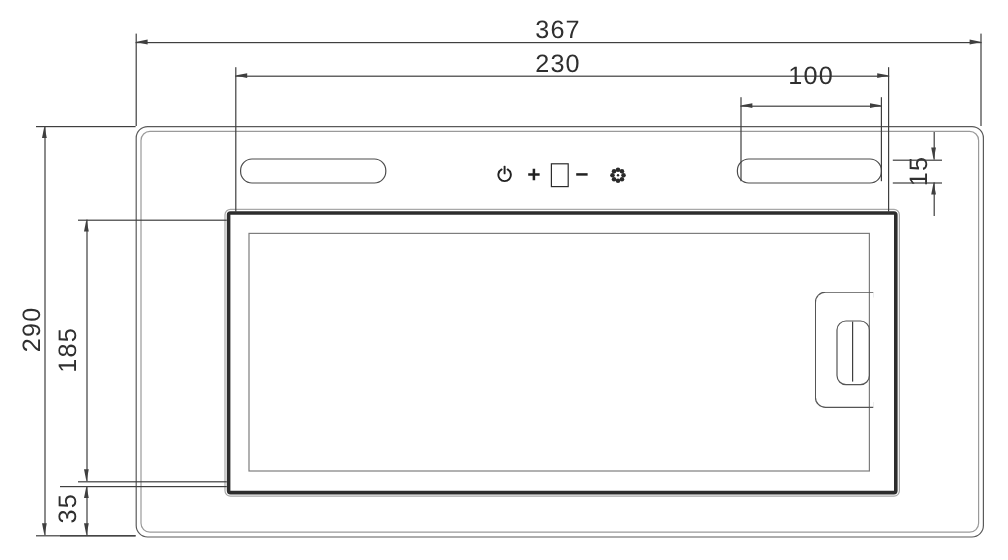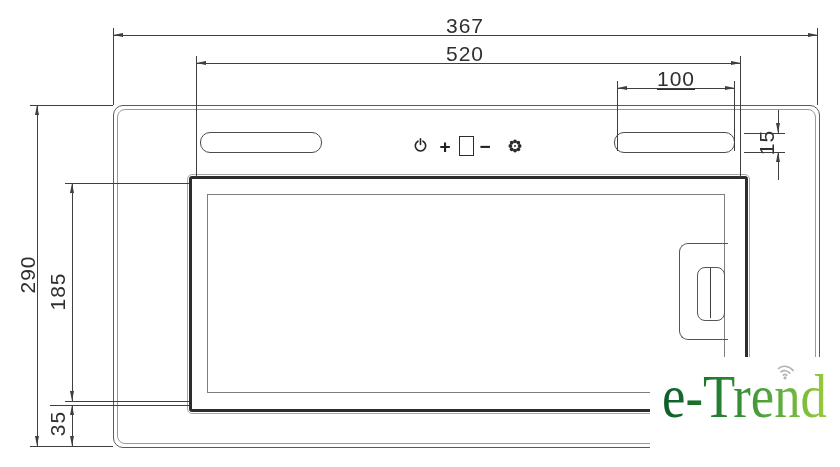--- a/index.html
+++ b/index.html
@@ -86,28 +86,28 @@
     <circle cx="7" cy="7" r="1" fill="#2a2a2a"></circle>
   </svg>
 
   <div class="dimtxt" style="left:435px;top:15px;width:60px;">367</div>
   <div class="hline" style="left:113px;top:35px;width:705px;"></div>
   <div class="ar l" style="left:113px;top:33px;"></div>
   <div class="ar r" style="left:808px;top:33px;"></div>
   <div class="vline" style="left:113px;top:28px;height:77px;"></div>
   <div class="vline" style="left:817px;top:28px;height:77px;"></div>
 
-  <div class="dimtxt" style="left:435px;top:43px;width:60px;">520</div>
+  <div class="dimtxt" style="left:435px;top:43px;width:60px;">230</div>
   <div class="hline" style="left:196px;top:63px;width:545px;"></div>
   <div class="ar l" style="left:196px;top:61px;"></div>
   <div class="ar r" style="left:731px;top:61px;"></div>
   <div class="vline" style="left:196px;top:56px;height:121px;"></div>
   <div class="vline" style="left:740px;top:56px;height:121px;"></div>
 
-  <div class="dimtxt" style="left:646px;top:68px;width:60px;text-decoration:underline;">100</div>
+  <div class="dimtxt" style="left:646px;top:53px;width:60px;">100</div>
   <div class="hline" style="left:617px;top:88px;width:118px;"></div>
   <div class="ar l" style="left:617px;top:86px;"></div>
   <div class="ar r" style="left:725px;top:86px;"></div>
   <div class="vline" style="left:617px;top:81px;height:70px;"></div>
   <div class="vline" style="left:734px;top:81px;height:70px;"></div>
 
   <div class="dimtxt rot" style="left:736px;top:132px;width:60px;">15</div>
   <div class="hline" style="left:744px;top:133px;width:41px;"></div>
   <div class="hline" style="left:744px;top:152px;width:41px;"></div>
   <div class="vline" style="left:778px;top:110px;height:23px;"></div>
@@ -129,25 +129,14 @@
   <div class="hline" style="left:65px;top:183px;width:124px;"></div>
   <div class="hline" style="left:65px;top:401px;width:124px;"></div>
 
   <div class="dimtxt rot" style="left:27px;top:413px;width:60px;">35</div>
   <div class="vline" style="left:72px;top:405px;height:41px;"></div>
   <div class="ar u" style="left:69.5px;top:405px;"></div>
   <div class="ar d" style="left:69.5px;top:436px;"></div>
   <div class="hline" style="left:50px;top:405px;width:139px;"></div>
   <div class="hline" style="left:50px;top:446px;width:63px;"></div>
 
-  <div class="logo-box">
-    <div class="logo-text">e-Trend</div>
-    <svg class="wifi" width="30" height="24" viewBox="0 0 30 24">
-      <g fill="none" stroke="#b3b3b3" stroke-width="1.6" stroke-linecap="round" transform="rotate(8 15 18)">
-        <path d="M7.5 12.5 A10.5 10.5 0 0 1 22.5 12.5"></path>
-        <path d="M10.5 15.5 A6.5 6.5 0 0 1 19.5 15.5"></path>
-        <path d="M13.2 18.3 A2.6 2.6 0 0 1 16.8 18.3"></path>
-      </g>
-      <circle cx="15.4" cy="21" r="1.5" fill="#b3b3b3" transform="rotate(8 15 18)"></circle>
-    </svg>
-  </div>
 
 </div>
 
 </body></html>

